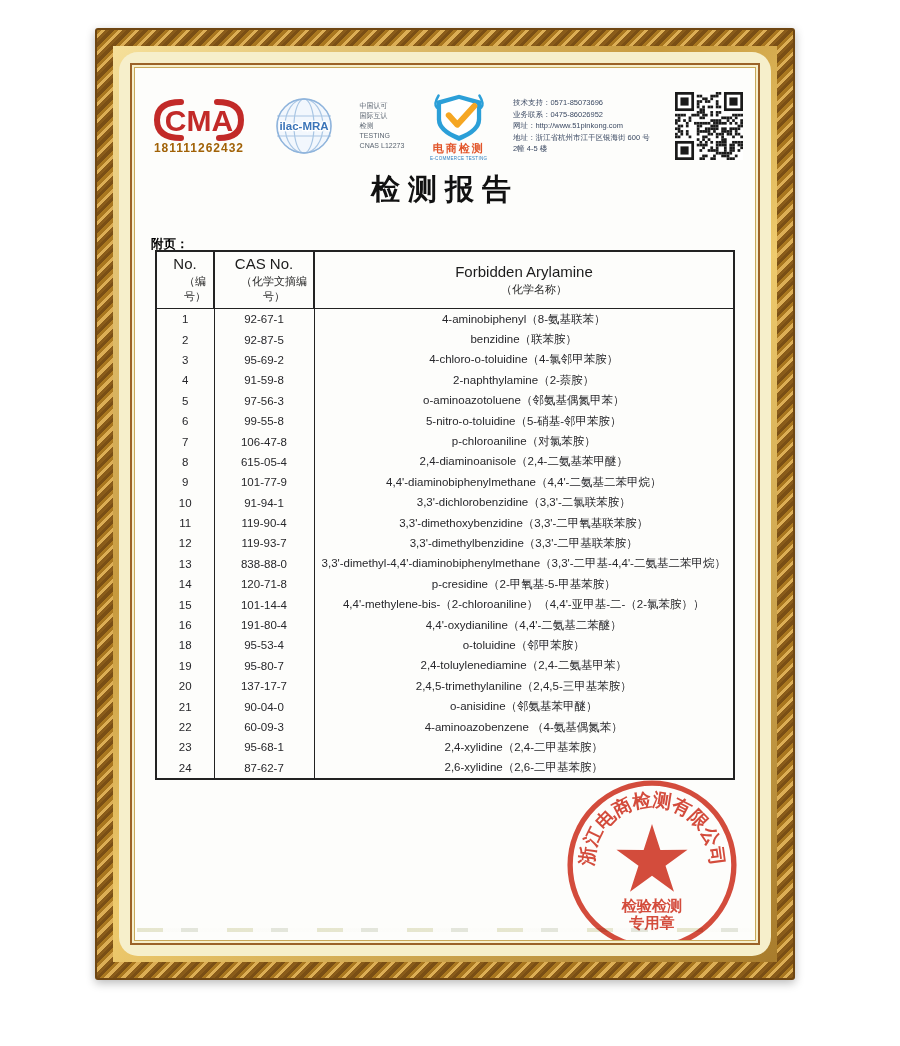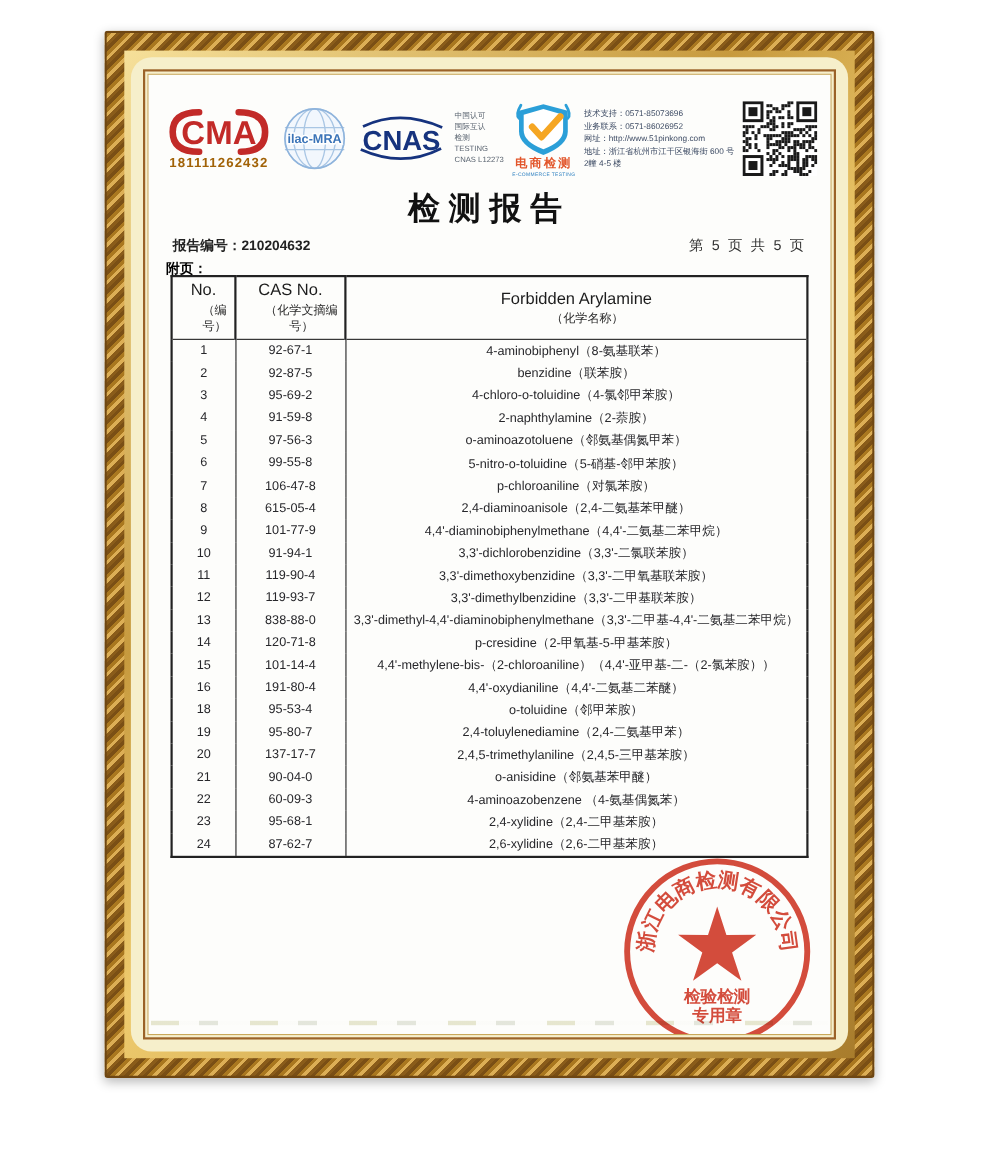--- a/index.html
+++ b/index.html
@@ -80,27 +80,20 @@
                   <circle cx="30" cy="30" r="27" fill="#f2f7fd" stroke="#b8d0ea" stroke-width="1"></circle>
                   <ellipse cx="30" cy="30" rx="10" ry="27" fill="none" stroke="#a9c6e4" stroke-width="1.2"></ellipse>
                   <ellipse cx="30" cy="30" rx="19" ry="27" fill="none" stroke="#a9c6e4" stroke-width="1.2"></ellipse>
                   <line x1="3" y1="20" x2="57" y2="20" stroke="#a9c6e4" stroke-width="1.2"></line>
                   <line x1="3" y1="40" x2="57" y2="40" stroke="#a9c6e4" stroke-width="1.2"></line>
                   <circle cx="30" cy="30" r="27" fill="none" stroke="#8fb4dc" stroke-width="1.5"></circle>
                   <text x="30" y="34" text-anchor="middle" font-size="11.5" font-weight="bold" fill="#3b74b8" stroke="#ffffff" stroke-width="2.6" paint-order="stroke" font-family="Liberation Sans,sans-serif">ilac-MRA</text>
                 </svg>
               </div>
 
-              <div class="logo-item">
-                <svg width="82" height="46" viewBox="0 0 82 46">
-                  <path d="M6,12 Q40,-4 78,13" fill="none" stroke="#16337e" stroke-width="2.5"></path>
-                  <path d="M4,33 Q42,50 77,32" fill="none" stroke="#16337e" stroke-width="2.5"></path>
-                  <text x="41" y="33" text-anchor="middle" font-size="25" font-weight="bold" fill="#16337e" font-family="Liberation Sans,sans-serif">CNAS</text>
-                </svg>
-              </div>
 
               <div class="accr">
                   <div>中国认可</div>
                   <div>国际互认</div>
                   <div>检测</div>
                   <div>TESTING</div>
                   <div>CNAS L12273</div>
                 </div>
 
               <div class="logo-item">
@@ -110,21 +103,21 @@
                   <path d="M34,3 L60,10 L60,32 Q60,47 34,57 Q8,47 8,32 L8,10 Z" fill="#2b9fd8"></path>
                   <path d="M34,8 L55,14 L55,31 Q55,43 34,51 Q13,43 13,31 L13,14 Z" fill="#ffffff"></path>
                   <path d="M22,27 L32,38 L52,16" fill="none" stroke="#f5a623" stroke-width="7" stroke-linecap="round" stroke-linejoin="round"></path>
                 </svg>
                 <div class="shield-name">电商检测</div>
                 <div class="shield-sub">E-COMMERCE TESTING</div>
               </div>
 
               <div class="contact">
                   <div>技术支持：0571-85073696</div>
-                  <div>业务联系：0571-86026952</div>
+                  <div>业务联系：0475-86026952</div>
                   <div>网址：http://www.51pinkong.com</div>
                   <div>地址：浙江省杭州市江干区银海街 600 号</div>
                   <div>2幢 4-5 楼</div>
                 </div>
 
               <svg class="qr" width="68" height="68" viewBox="0 0 68 68">
                   <rect x="0" y="0" width="68" height="68" fill="#fff"></rect>
                   <rect x="40.800000000000004" y="0" width="2.72" height="2.72" fill="#1a1a1a"></rect>
                   <rect x="43.52" y="0" width="2.72" height="2.72" fill="#1a1a1a"></rect>
                   <rect x="21.76" y="2.72" width="2.72" height="2.72" fill="#1a1a1a"></rect>
@@ -338,26 +331,20 @@
                   <rect x="51.68000000000001" y="2.72" width="13.600000000000001" height="13.600000000000001" fill="#fff"></rect>
                   <rect x="54.400000000000006" y="5.44" width="8.16" height="8.16" fill="#1a1a1a"></rect>
                   <rect x="0" y="48.96" width="19.040000000000003" height="19.040000000000003" fill="#1a1a1a"></rect>
                   <rect x="2.72" y="51.68000000000001" width="13.600000000000001" height="13.600000000000001" fill="#fff"></rect>
                   <rect x="5.44" y="54.400000000000006" width="8.16" height="8.16" fill="#1a1a1a"></rect>
                 </svg>
             </div>
 
             <div class="title">检测报告</div>
 
-            <div class="meta">
-              <div class="report-no">
-                <span>报告编号：</span><span>210204632</span>
-              </div>
-              <div class="page-info">第 5 页 共 5 页</div>
-            </div>
 
             <div class="attach">附页：</div>
 
             <div class="tbl-wrap">
               <table>
                 <colgroup>
                     <col class="c1">
                     <col class="c2">
                     <col class="c3">
                   </colgroup>

